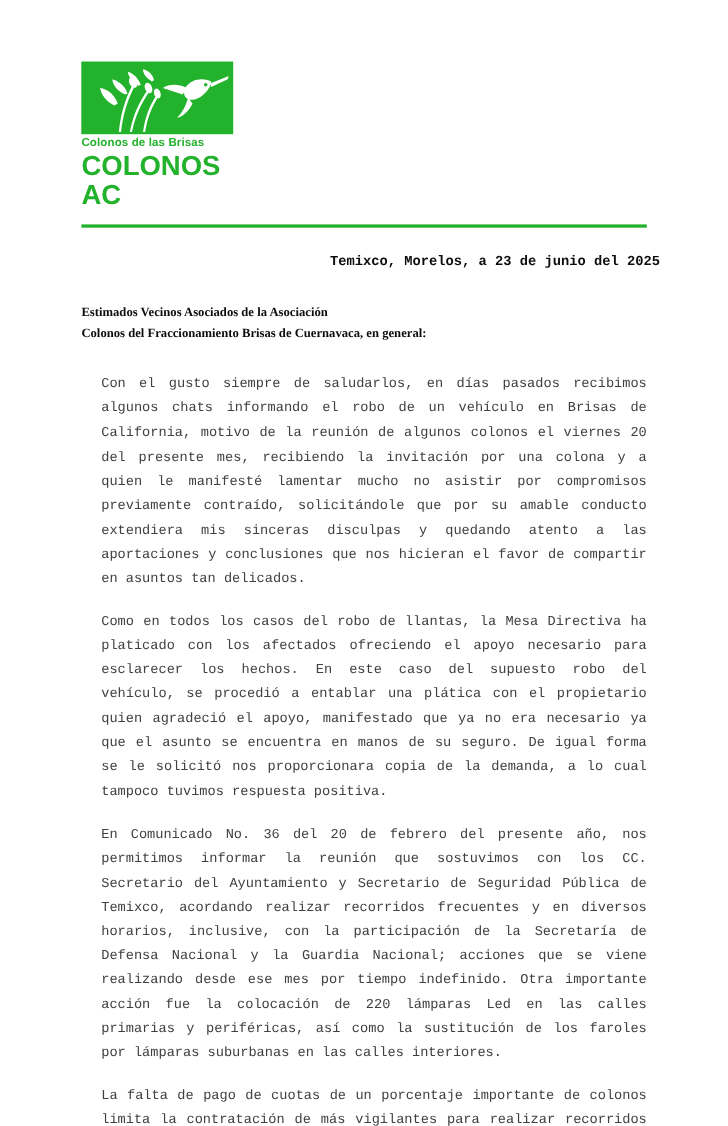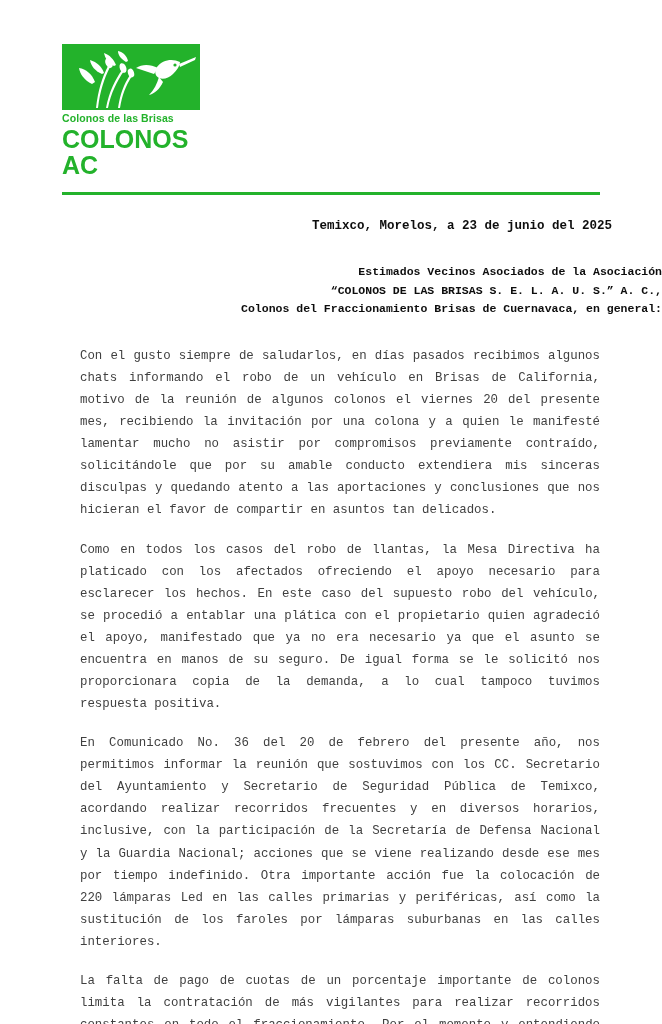--- a/index.html
+++ b/index.html
@@ -12,21 +12,21 @@
     height: 1024px;
     font-family: "Liberation Serif", serif;
     color: #111111;
     position: relative;
     overflow: hidden;
   }
   .page {
     width: 662px;
     height: 981px;
     box-sizing: border-box;
-    padding: 0;
+    padding: 12px;
     position: relative;
   }
 
   
   .header {
     padding: 44px 0 0 62px;
   }
   .logo-block {
     width: 138px;
   }
@@ -71,26 +71,25 @@
     font-family: Liberation Mono, monospace;
     font-weight: 700;
     font-size: 12.5px;
     color: #0d0d0d;
   }
   .meta .date { margin-bottom: 16px; }
 
   
   .addressee {
     margin: 30px 0 0 62px;
-    font-family: Liberation Mono, monospace;
+    font-family: Liberation Serif, serif;
     font-weight: 700;
     font-size: 11.5px;
     line-height: 1.62;
     color: #0d0d0d;
-    text-align: right;
   }
 
   
   .body {
     margin: 26px 62px 0 80px;
     font-family: Liberation Mono, monospace;
     font-size: 12.4px;
     line-height: 1.78;
     text-align: justify;
     color: #404040;
@@ -147,21 +146,20 @@
   </div>
 
   <div class="green-rule"></div>
 
   <div class="meta">
     <div class="date">Temixco, Morelos, a 23 de junio del 2025</div>
   </div>
 
   <div class="addressee">
     <div>Estimados Vecinos Asociados de la Asociación</div>
-    <div>“COLONOS DE LAS BRISAS S. E. L. A. U. S.” A. C.,</div>
     <div>Colonos del Fraccionamiento Brisas de Cuernavaca, en general:</div>
   </div>
 
   <div class="body">
     <p>Con el gusto siempre de saludarlos, en días pasados recibimos algunos chats informando el robo de un vehículo en Brisas de California, motivo de la reunión de algunos colonos el viernes 20 del presente mes, recibiendo la invitación por una colona y a quien le manifesté lamentar mucho no asistir por compromisos previamente contraído, solicitándole que por su amable conducto extendiera mis sinceras disculpas y quedando atento a las aportaciones y conclusiones que nos hicieran el favor de compartir en asuntos tan delicados.</p>
     <p>Como en todos los casos del robo de llantas, la Mesa Directiva ha platicado con los afectados ofreciendo el apoyo necesario para esclarecer los hechos. En este caso del supuesto robo del vehículo, se procedió a entablar una plática con el propietario quien agradeció el apoyo, manifestado que ya no era necesario ya que el asunto se encuentra en manos de su seguro. De igual forma se le solicitó nos proporcionara copia de la demanda, a lo cual tampoco tuvimos respuesta positiva.</p>
     <p>En Comunicado No. 36 del 20 de febrero del presente año, nos permitimos informar la reunión que sostuvimos con los CC. Secretario del Ayuntamiento y Secretario de Seguridad Pública de Temixco, acordando realizar recorridos frecuentes y en diversos horarios, inclusive, con la participación de la Secretaría de Defensa Nacional y la Guardia Nacional; acciones que se viene realizando desde ese mes por tiempo indefinido. Otra importante acción fue la colocación de 220 lámparas Led en las calles primarias y periféricas, así como la sustitución de los faroles por lámparas suburbanas en las calles interiores.</p>
     <p>La falta de pago de cuotas de un porcentaje importante de colonos limita la contratación de más vigilantes para realizar recorridos constantes en todo el fraccionamiento. Por el momento y entendiendo la triste realidad que vivimos en el País y en el Estado de Morelos, nuestra mejor arma es la prevención del delito, metamos nuestros vehículos a las cocheras.</p>
   </div>
 

